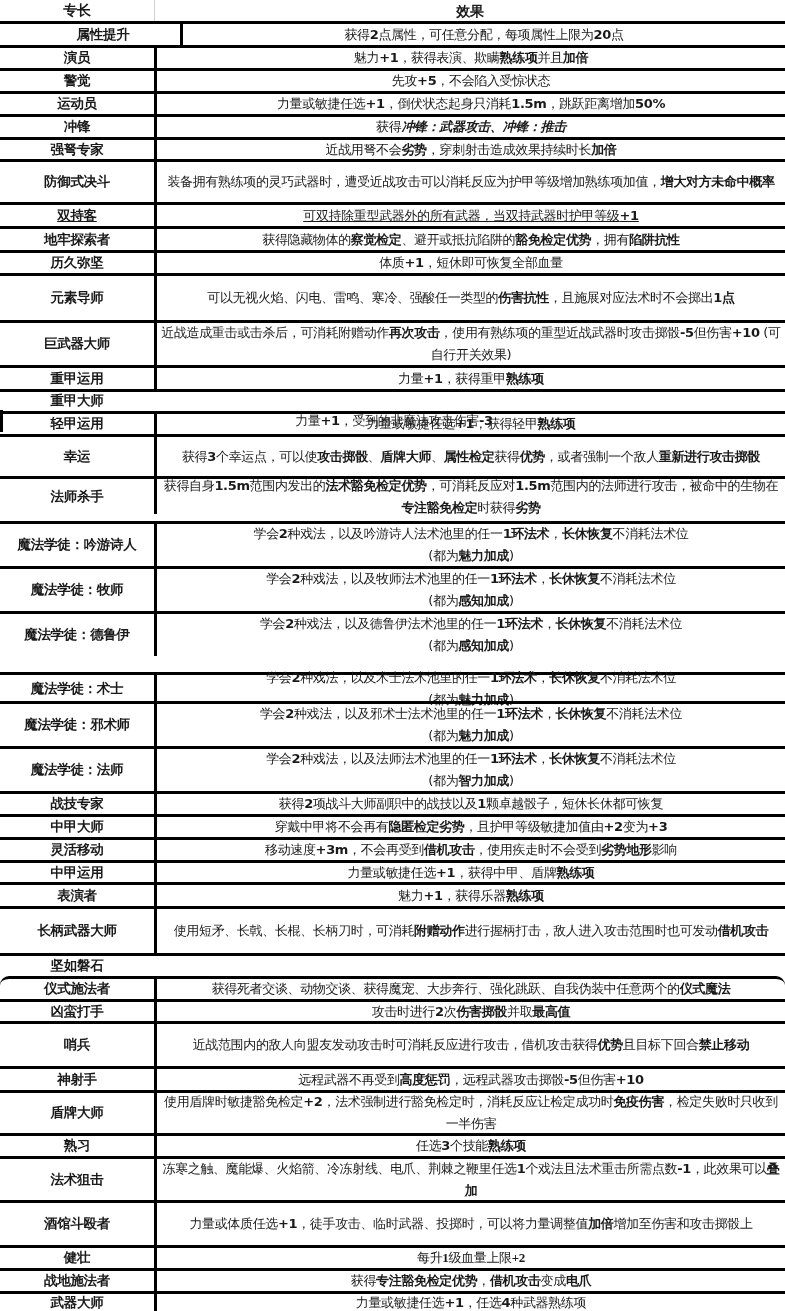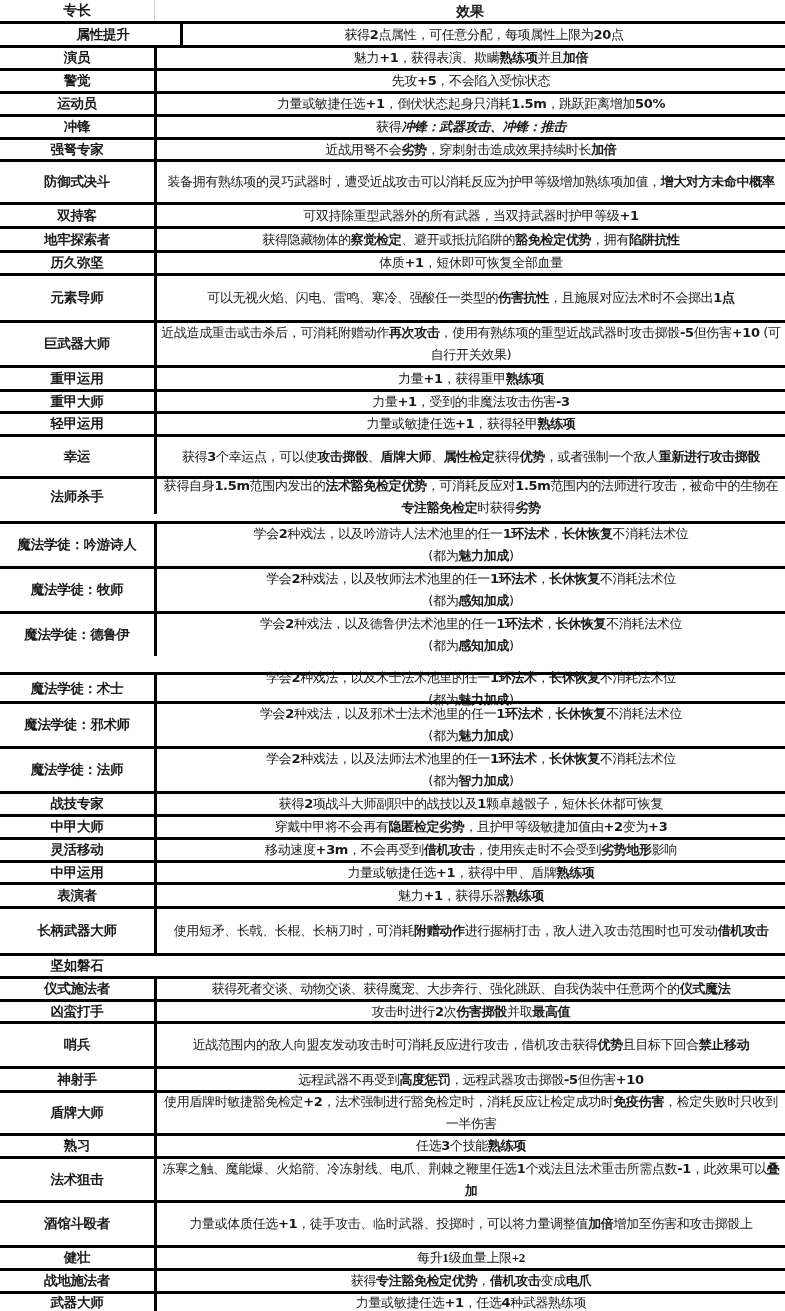--- a/index.html
+++ b/index.html
@@ -61,21 +61,21 @@
         <div class="eff">
           <div><span>近战用弩不会</span><span class="b">劣势</span><span>，穿刺射击造成效果持续时长</span><span class="b">加倍</span></div>
         </div>
       </div>
       <div class="row body" style="top: 159px; height: 43px;">
         <div class="name">防御式决斗</div>
         <div class="eff">
           <div><span>装备拥有熟练项的灵巧武器时，遭受近战攻击可以消耗反应为护甲等级增加熟练项加值，</span><span class="b">增大对方未命中概率</span></div>
         </div>
       </div>
-      <div class="row body" style="top: 202px; height: 24px;">
+      <div class="row body" style="top: 202px; height: 24px; text-decoration: underline;">
         <div class="name">双持客</div>
         <div class="eff">
           <div><span>可双持除重型武器外的所有武器，当双持武器时护甲等级</span><span class="b">+1</span></div>
         </div>
       </div>
       <div class="row body" style="top: 226px; height: 24px;">
         <div class="name">地牢探索者</div>
         <div class="eff">
           <div><span>获得隐藏物体的</span><span class="b">察觉检定</span><span>、避开或抵抗陷阱的</span><span class="b">豁免检定优势</span><span>，拥有</span><span class="b">陷阱抗性</span></div>
         </div>
@@ -97,21 +97,21 @@
         <div class="eff">
           <div><span>近战造成重击或击杀后，可消耗附赠动作</span><span class="b">再次攻击</span><span>，使用有熟练项的重型近战武器时攻击掷骰</span><span class="b">-5</span><span>但伤害</span><span class="b">+10</span><span> (可自行开关效果)</span></div>
         </div>
       </div>
       <div class="row body" style="top: 365px; height: 24px;">
         <div class="name">重甲运用</div>
         <div class="eff">
           <div><span>力量</span><span class="b">+1</span><span>，获得重甲</span><span class="b">熟练项</span></div>
         </div>
       </div>
-      <div class="row body" style="top: 389px; height: 22px;">
+      <div class="row body" style="top: 389px; height: 22px; flex-direction: column;">
         <div class="name">重甲大师</div>
         <div class="eff">
           <div><span>力量</span><span class="b">+1</span><span>，受到的非魔法攻击伤害</span><span class="b">-3</span></div>
         </div>
       </div>
       <div class="row body" style="top: 411px; height: 23px;">
         <div class="name">轻甲运用</div>
         <div class="eff">
           <div><span>力量或敏捷任选</span><span class="b">+1</span><span>，获得轻甲</span><span class="b">熟练项</span></div>
         </div>
@@ -196,21 +196,21 @@
       </div>
       <div class="row body" style="top: 906px; height: 47px;">
         <div class="name">长柄武器大师</div>
         <div class="eff">
           <div><span>使用短矛、长戟、长棍、长柄刀时，可消耗</span><span class="b">附赠动作</span><span>进行握柄打击，敌人进入攻击范围时也可发动</span><span class="b">借机攻击</span></div>
         </div>
       </div>
       <div class="row body" style="top: 953px; height: 23px;">
         <div class="name">坚如磐石</div>
       </div>
-      <div class="row body" style="top: 976px; height: 23px;">
+      <div class="row body" style="top: 976px; height: 23px; border-radius: 9px;">
         <div class="name">仪式施法者</div>
         <div class="eff">
           <div><span>获得死者交谈、动物交谈、获得魔宠、大步奔行、强化跳跃、自我伪装中任意两个的</span><span class="b">仪式魔法</span></div>
         </div>
       </div>
       <div class="row body" style="top: 999px; height: 22px;">
         <div class="name">凶蛮打手</div>
         <div class="eff">
           <div><span>攻击时进行</span><span class="b">2</span><span>次</span><span class="b">伤害掷骰</span><span>并取</span><span class="b">最高值</span></div>
         </div>

